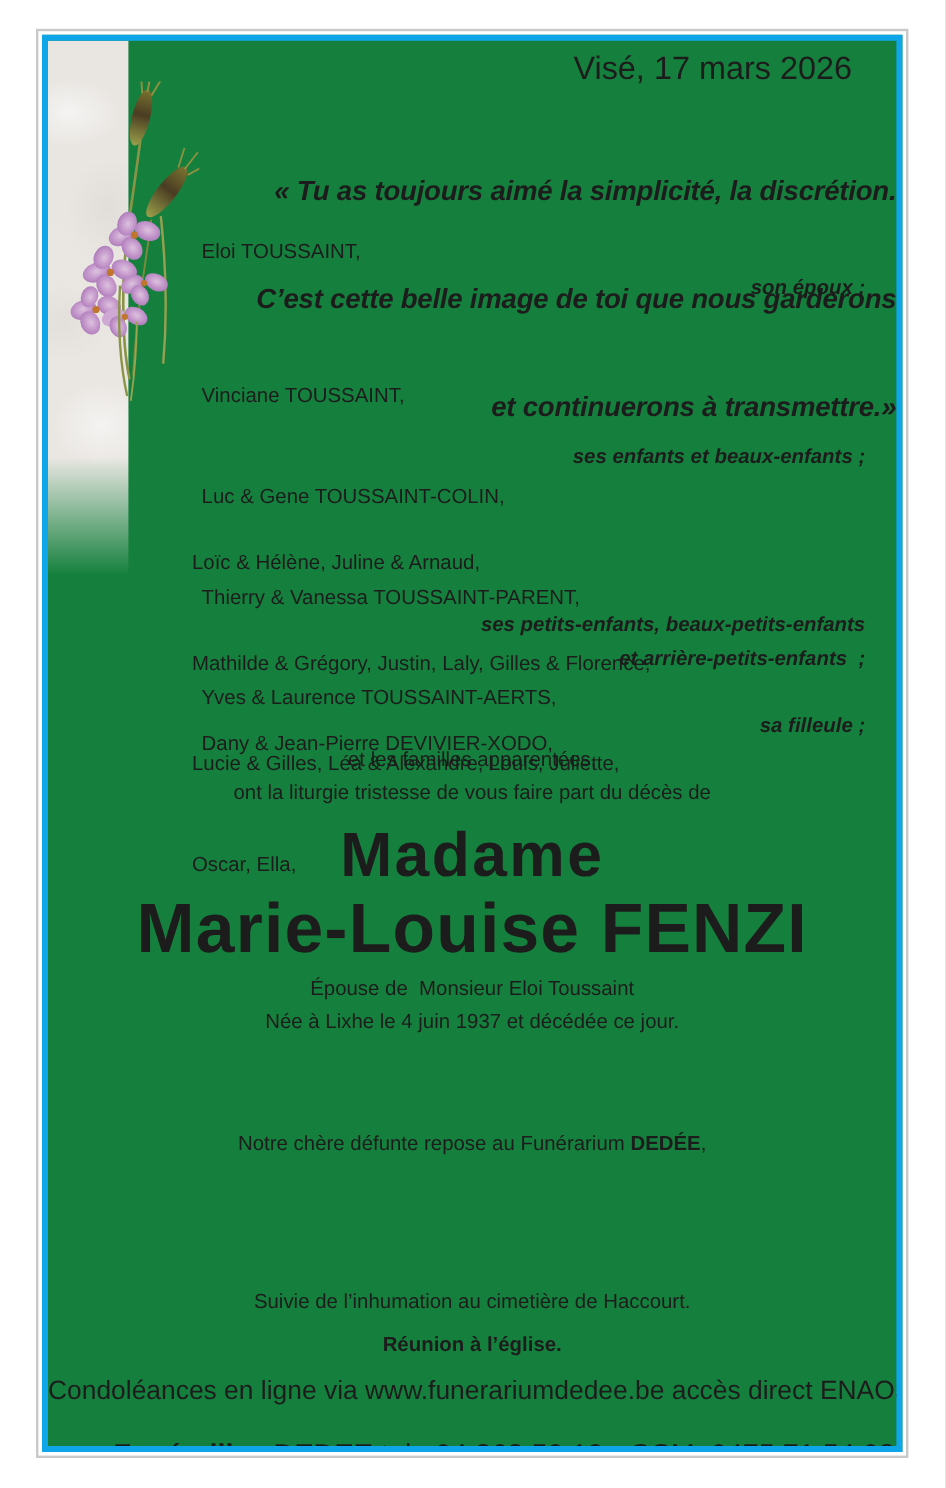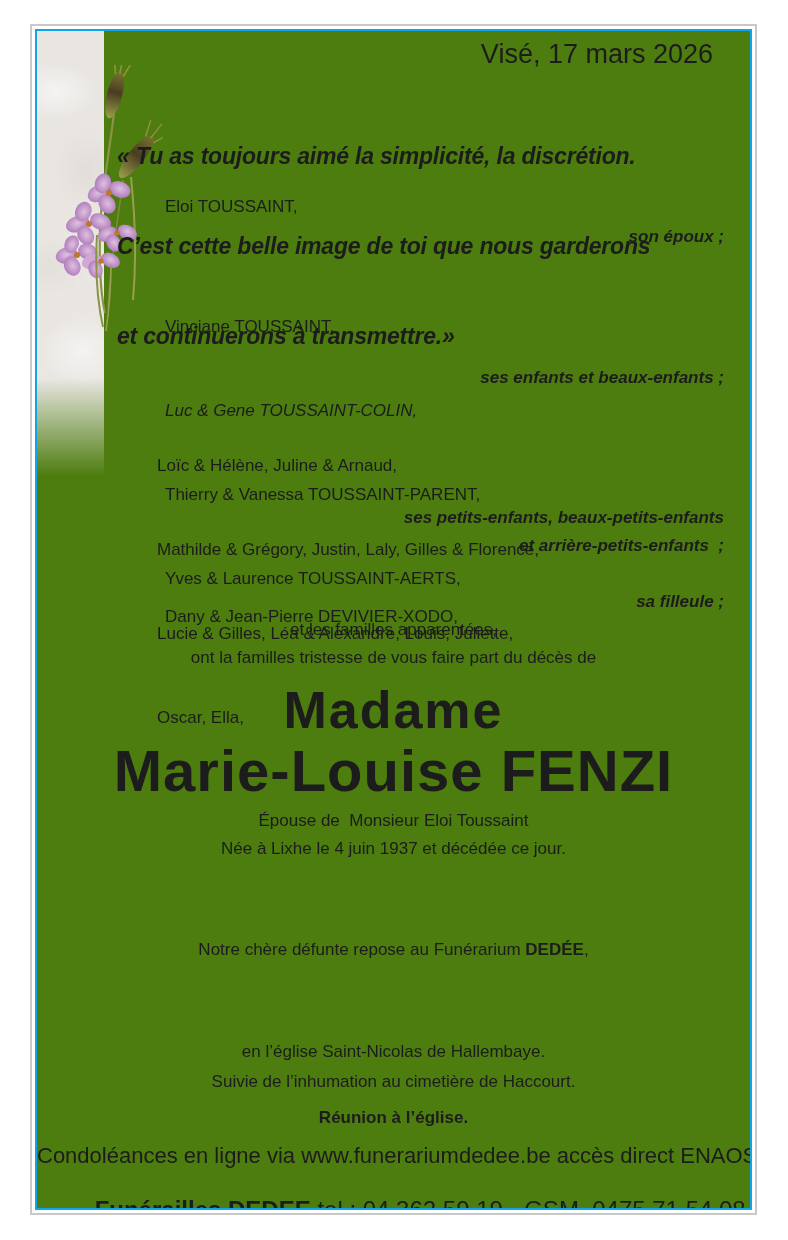--- a/index.html
+++ b/index.html
@@ -1,33 +1,33 @@
 <!DOCTYPE html>
 <html><head>
 <meta charset="utf-8">
 <style>
   html,body{margin:0;padding:0;background:#ffffff;}
   body{width:788px;height:1240px;position:relative;font-family:"Liberation Sans",sans-serif;color:#1c1c1c;}
   .frame{position:absolute;left:30px;top:24px;width:727px;height:1191px;box-sizing:border-box;
          border:2px solid #c9c9c9;padding:3px;background:#fff;}
-  .frame-inner{position:relative;width:100%;height:100%;box-sizing:border-box;border:2px solid #0ea5e9;background:#4d7c0f;overflow:hidden;}
+  .frame-inner{position:relative;width:100%;height:100%;box-sizing:border-box;border:5px solid #0ea5e9;background:#15803d;overflow:hidden;}
   .content{position:absolute;left:0;top:0;right:0;bottom:0;}
   .strip{position:absolute;left:0;top:0;width:67px;height:445px;
          background:
            radial-gradient(60px 40px at 18px 60px, rgba(255,255,255,.55), rgba(255,255,255,0) 70%),
            radial-gradient(50px 60px at 50px 140px, rgba(205,200,192,.30), rgba(205,200,192,0) 70%),
            radial-gradient(55px 45px at 12px 235px, rgba(210,205,197,.28), rgba(210,205,197,0) 70%),
            radial-gradient(60px 50px at 45px 320px, rgba(255,255,255,.5), rgba(255,255,255,0) 70%),
            linear-gradient(to bottom, #e9e6e2 0%, #eae7e3 78%, rgba(234,231,227,0) 100%);}
   .line{position:absolute;white-space:pre;font-size:17px;line-height:1.12;}
   .l{left:128px;}
   .lg{left:120px;}
   .r{right:26px;text-align:left;}
   .c{left:0;right:0;text-align:center;}
-  .ci{left:80px;right:0;text-align:left;}
+  .ci{left:80px;right:0;text-align:right;}
   .bi{font-weight:bold;font-style:italic;}
   .b{font-weight:bold;}
   .quote{font-size:23px;line-height:30px;letter-spacing:-0.2px;}
   .date{font-size:27px;right:37px;text-align:right;}
   .big-title{font-size:52px;font-weight:bold;letter-spacing:2px;}
   .big-name{font-size:58px;font-weight:bold;letter-spacing:1px;}
   .names{line-height:28px;}
   .small{font-size:22px;}
   .foot{font-size:24px;}
 </style>
@@ -113,53 +113,52 @@
         <span class="bl" style="display:block;">« Tu as toujours aimé la simplicité, la discrétion.</span>
         <span class="bl" style="display:block;">C’est cette belle image de toi que nous garderons</span>
         <span class="bl" style="display:block;">et continuerons à transmettre.»</span>
       </div>
 
       <div class="line l" style="top:166px;">Eloi TOUSSAINT,</div>
       <div class="line r bi" style="top:196px;">son époux ;</div>
 
       <div class="line l names" style="top:226px;">
         <span style="display:block;">Vinciane TOUSSAINT,</span>
-        <span style="display:block;font-style:italic;">Luc &amp; Gene TOUSSAINT-COLIN,</span>
+        <span style="display:block;">Luc &amp; Gene TOUSSAINT-COLIN,</span>
         <span style="display:block;">Thierry &amp; Vanessa TOUSSAINT-PARENT,</span>
         <span style="display:block;">Yves &amp; Laurence TOUSSAINT-AERTS,</span>
       </div>
       <div class="line r bi" style="top:337px;">ses enfants et beaux-enfants ;</div>
 
       <div class="line lg names" style="top:365px;">
         <span style="display:block;">Loïc &amp; Hélène, Juline &amp; Arnaud,</span>
         <span style="display:block;">Mathilde &amp; Grégory, Justin, Laly, Gilles &amp; Florence,</span>
         <span style="display:block;">Lucie &amp; Gilles, Léa &amp; Alexandre, Louis, Juliette,</span>
         <span style="display:block;">Oscar, Ella,</span>
       </div>
       <div class="line r bi" style="top:477px;">ses petits-enfants, beaux-petits-enfants</div>
       <div class="line r bi" style="top:505px;">et arrière-petits-enfants  ;</div>
 
       <div class="line l" style="top:532px;margin-top:44px;">Dany &amp; Jean-Pierre DEVIVIER-XODO,</div>
       <div class="line r bi" style="top:561px;">sa filleule ;</div>
 
       <div class="line c" style="top:589px;">et les familles apparentées,</div>
-      <div class="line c" style="top:617px;">ont la familles tristesse de vous faire part du décès de</div>
+      <div class="line c" style="top:617px;">ont la liturgie tristesse de vous faire part du décès de</div>
 
       <div class="line c big-title" style="top:650px;">Madame</div>
       <div class="line c big-name" style="top:708px;">Marie-Louise FENZI</div>
 
       <div class="line c" style="top:780px;">Épouse de  Monsieur Eloi Toussaint</div>
       <div class="line c" style="top:808px;">Née à Lixhe le 4 juin 1937 et décédée ce jour.</div>
 
       <div class="line c" style="top:845px;line-height:29.5px;">
         <span style="display:block;"><span>Notre chère défunte repose au Funérarium </span><span class="b">DEDÉE</span><span>,</span></span>
       </div>
 
       <div class="line c" style="top:948px;line-height:29px;">
-        <span style="display:block;">en l’église Saint-Nicolas de Hallembaye.</span>
         
       </div>
 
       <div class="line c" style="top:1041px;">Suivie de l’inhumation au cimetière de Haccourt.</div>
       <div class="line c b" style="top:1077px;">Réunion à l’église.</div>
 
       <div class="line c small" style="top:1113px;">Condoléances en ligne via www.funerariumdedee.be accès direct ENAOS</div>
       <div class="line c foot" style="top:1139px;">
         <span class="b">Funérailles DEDEE</span><span> tel : 04 362 59 19 - GSM  0475 71 54 08</span>
       </div>

